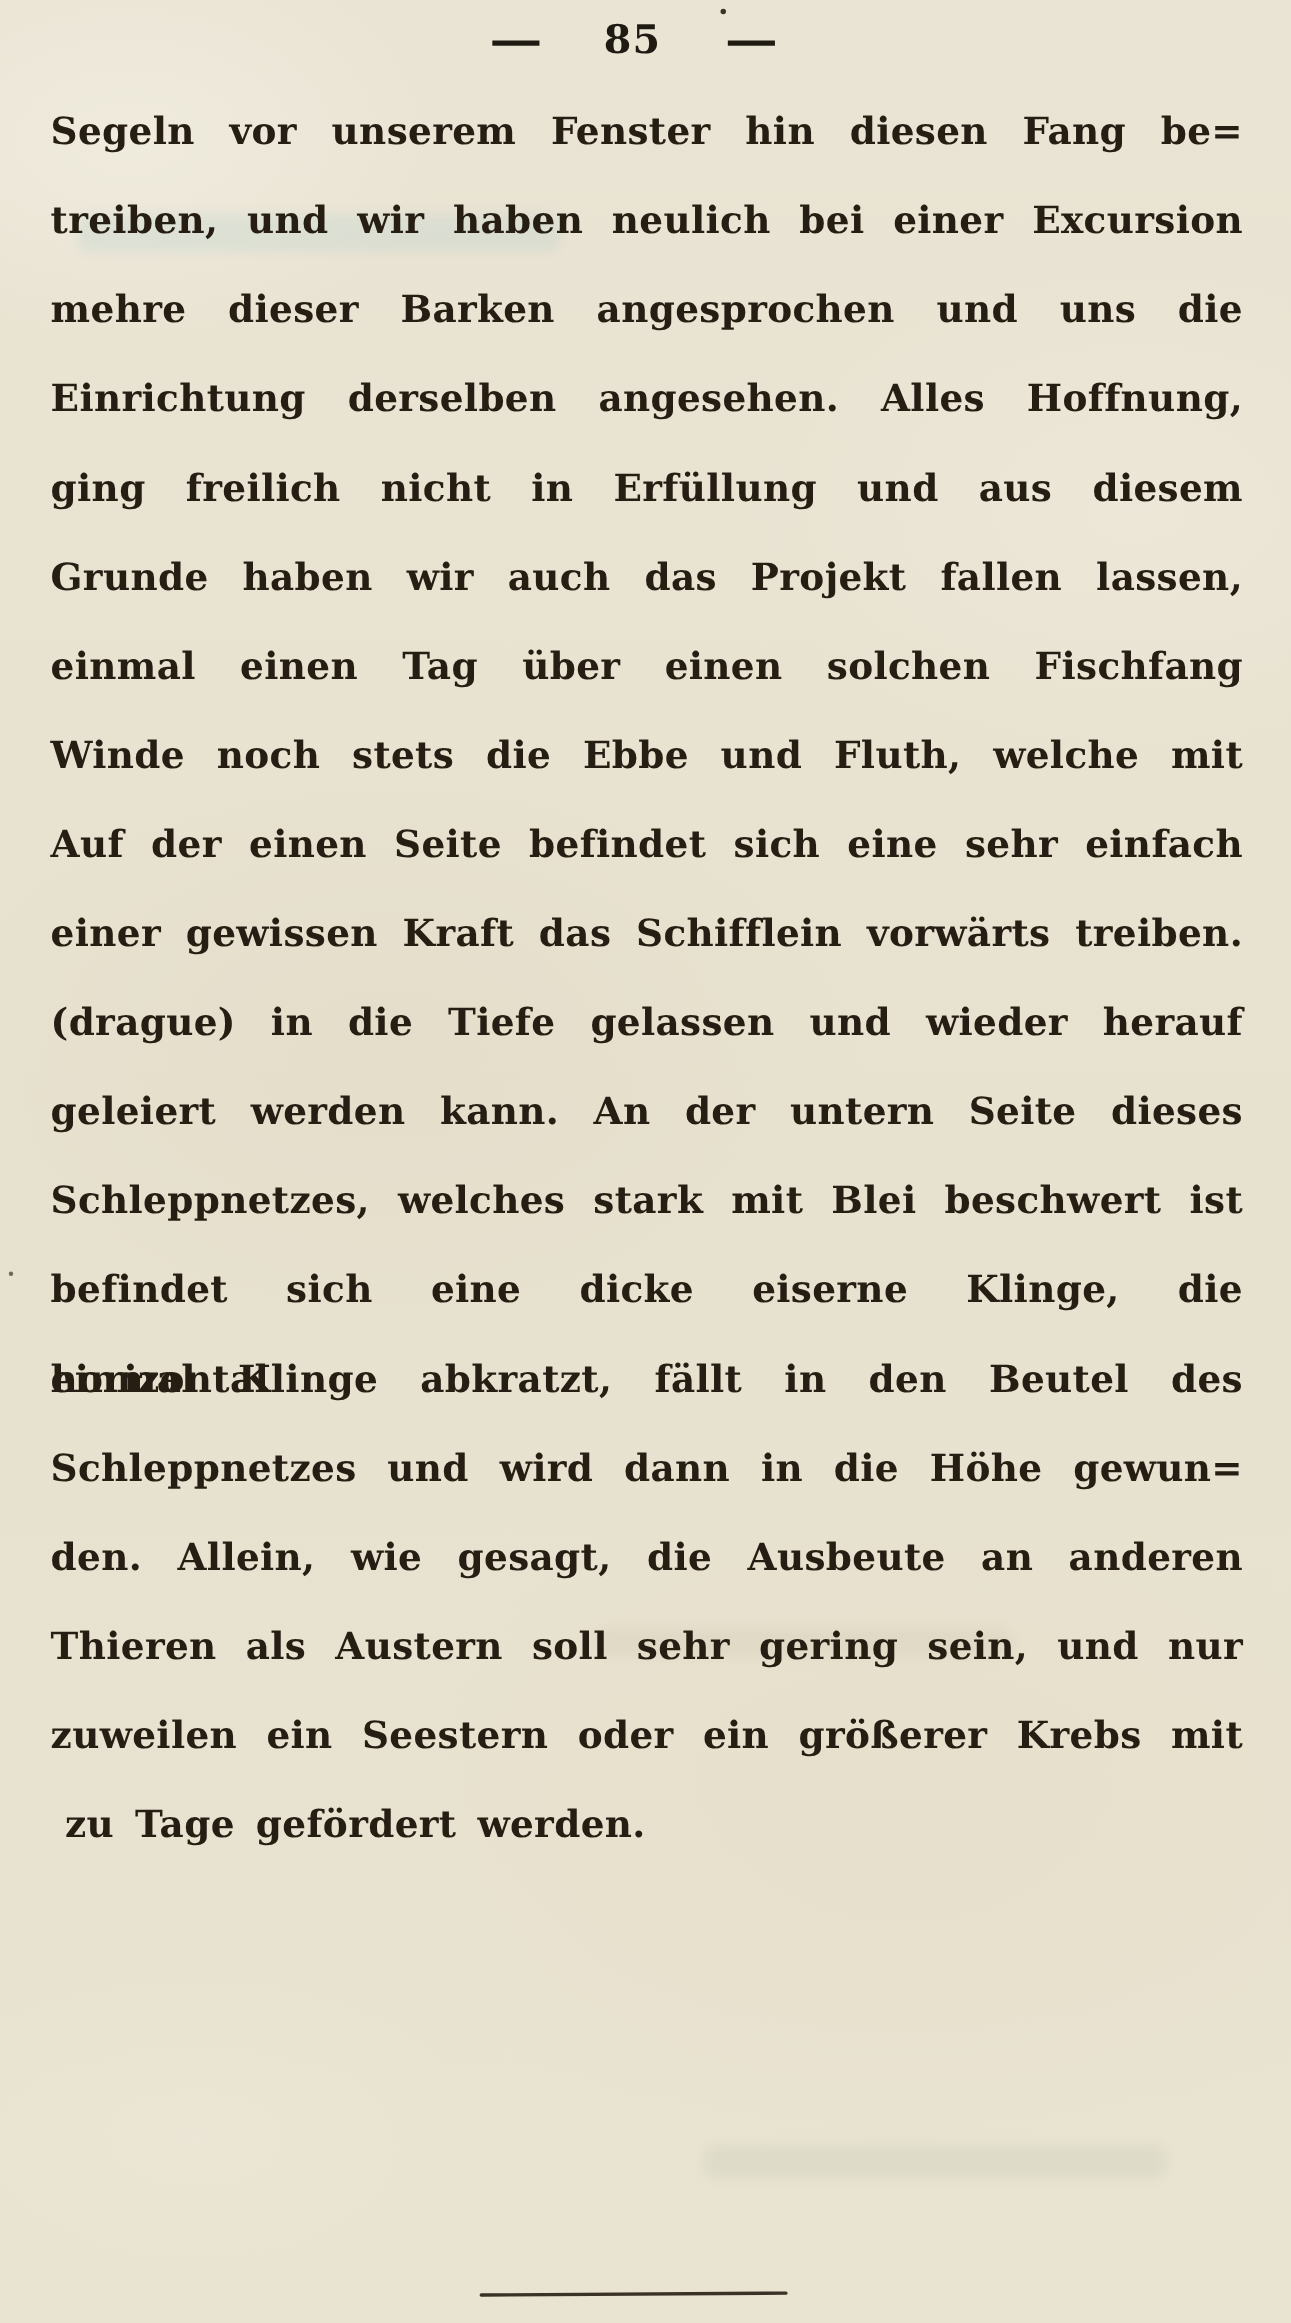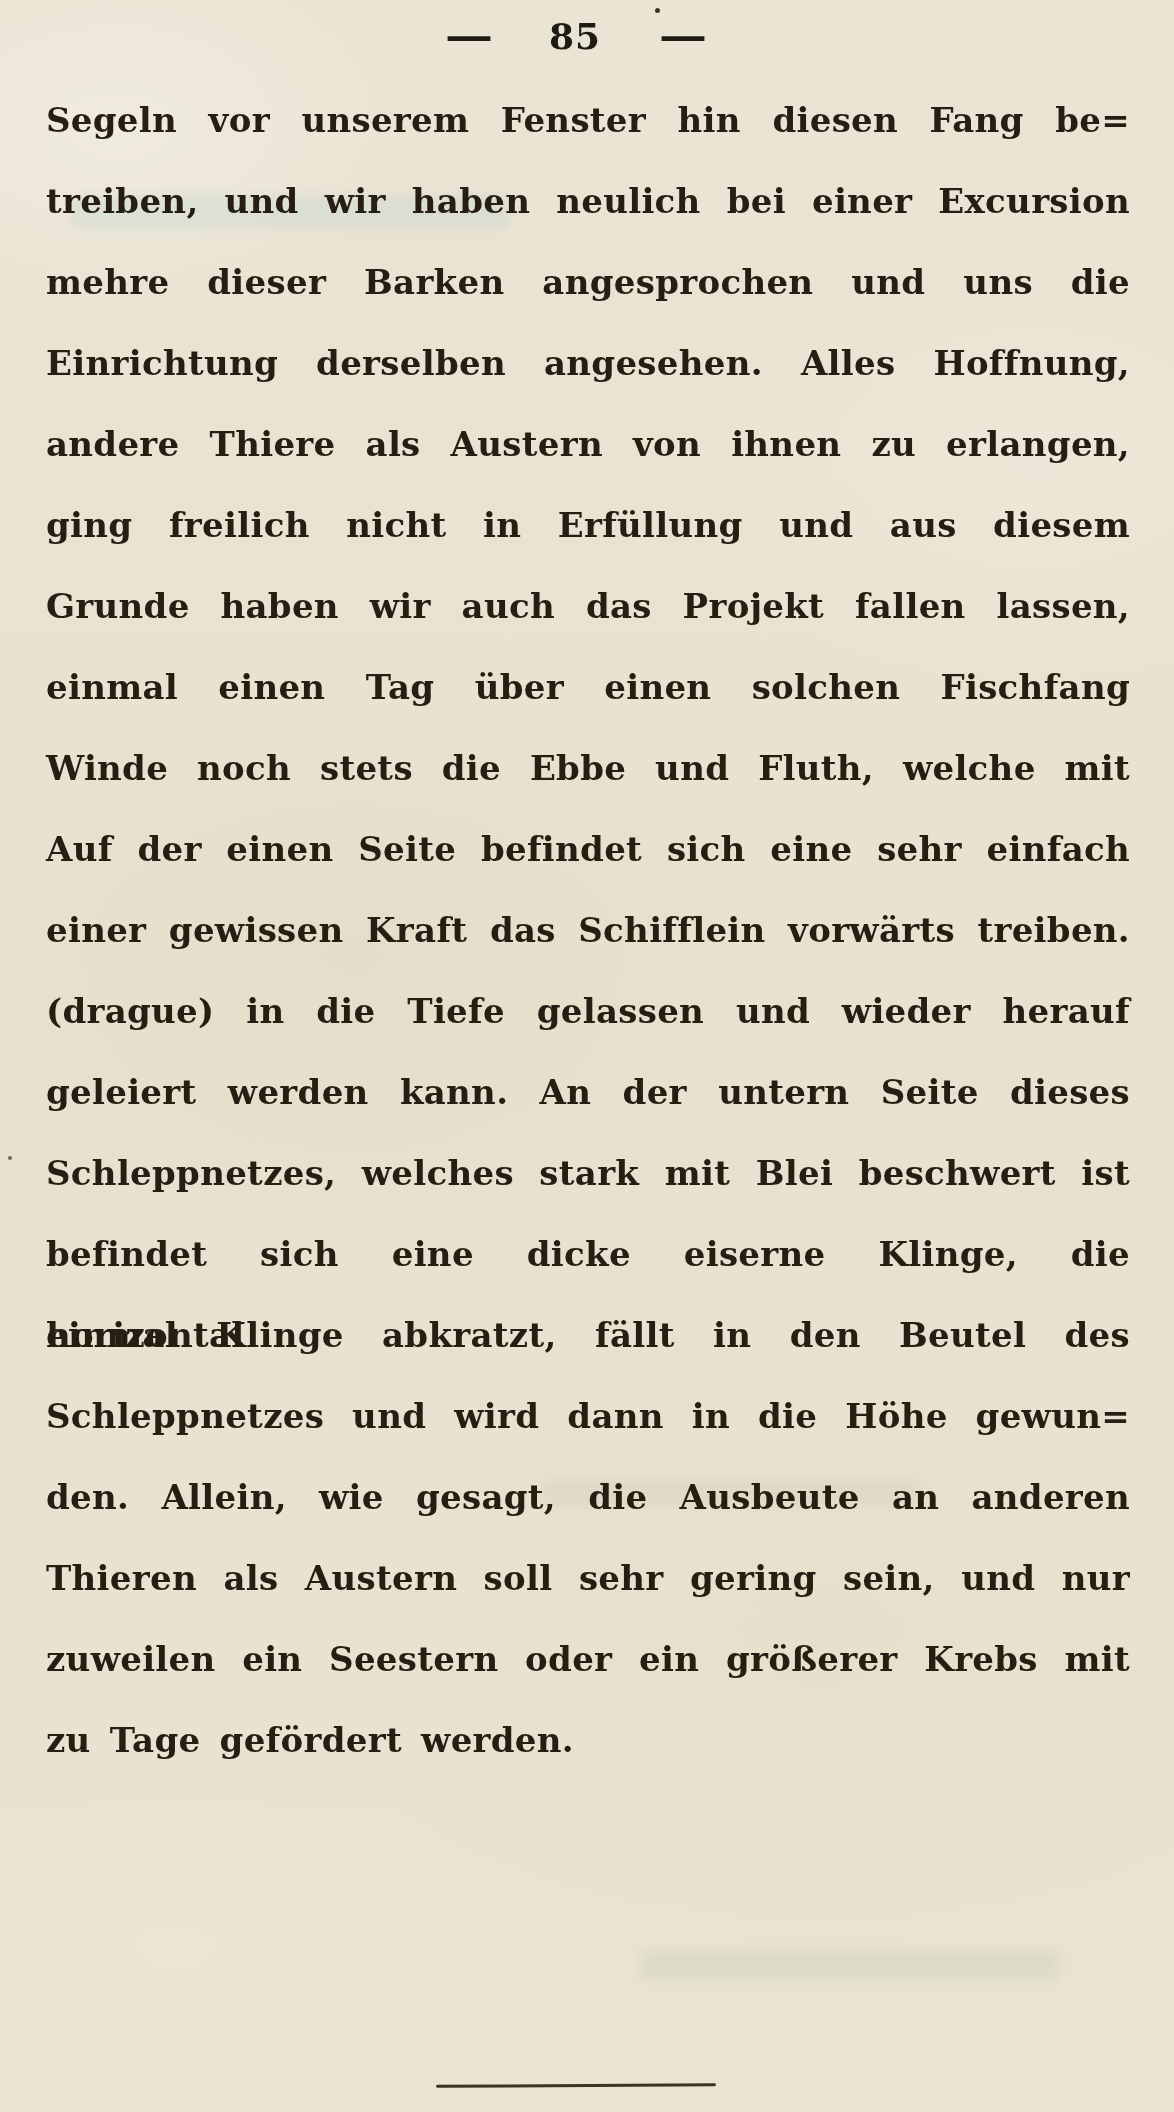--- a/index.html
+++ b/index.html
@@ -63,20 +63,21 @@
     font-size:34px;
     font-weight:bold;
     letter-spacing:.3px;
     word-spacing:7px;
     white-space:normal;
     text-align:justify;
     text-align-last:justify;
   }
   .line.no-justify{
     text-align-last:left;
+    margin-left:13px;
   }
   .footer-rule{
     position:absolute;
     left:436px;top:2084px;
     width:280px;height:3px;
     background:var(--rule);
     border-radius:2px;
     transform:rotate(-.35deg);
   }
   .bleed{
@@ -111,21 +112,20 @@
   <div class="bleed bleed-2"></div>
   <div class="bleed bleed-3"></div>
   <div class="speck speck-1"></div>
   <div class="speck speck-2"></div>
 
   <div class="text-block" id="text-block">
       <div class="line">Segeln vor unserem Fenster hin diesen Fang be=</div>
       <div class="line">treiben, und wir haben neulich bei einer Excursion</div>
       <div class="line">mehre dieser Barken angesprochen und uns die</div>
       <div class="line">Einrichtung derselben angesehen. Alles Hoffnung,</div>
-      <div class="line">andere Thiere als Austern von ihnen zu erlangen,</div>
       <div class="line">ging freilich nicht in Erfüllung und aus diesem</div>
       <div class="line">Grunde haben wir auch das Projekt fallen lassen,</div>
       <div class="line">einmal einen Tag über einen solchen Fischfang</div>
       <div class="line">Winde noch stets die Ebbe und Fluth, welche mit</div>
       <div class="line">Auf der einen Seite befindet sich eine sehr einfach</div>
       <div class="line">einer gewissen Kraft das Schifflein vorwärts treiben.</div>
       <div class="line">(drague) in die Tiefe gelassen und wieder herauf</div>
       <div class="line">geleiert werden kann. An der untern Seite dieses</div>
       <div class="line">Schleppnetzes, welches stark mit Blei beschwert ist</div>
       <div class="line">befindet sich eine dicke eiserne Klinge, die horizontal</div>

